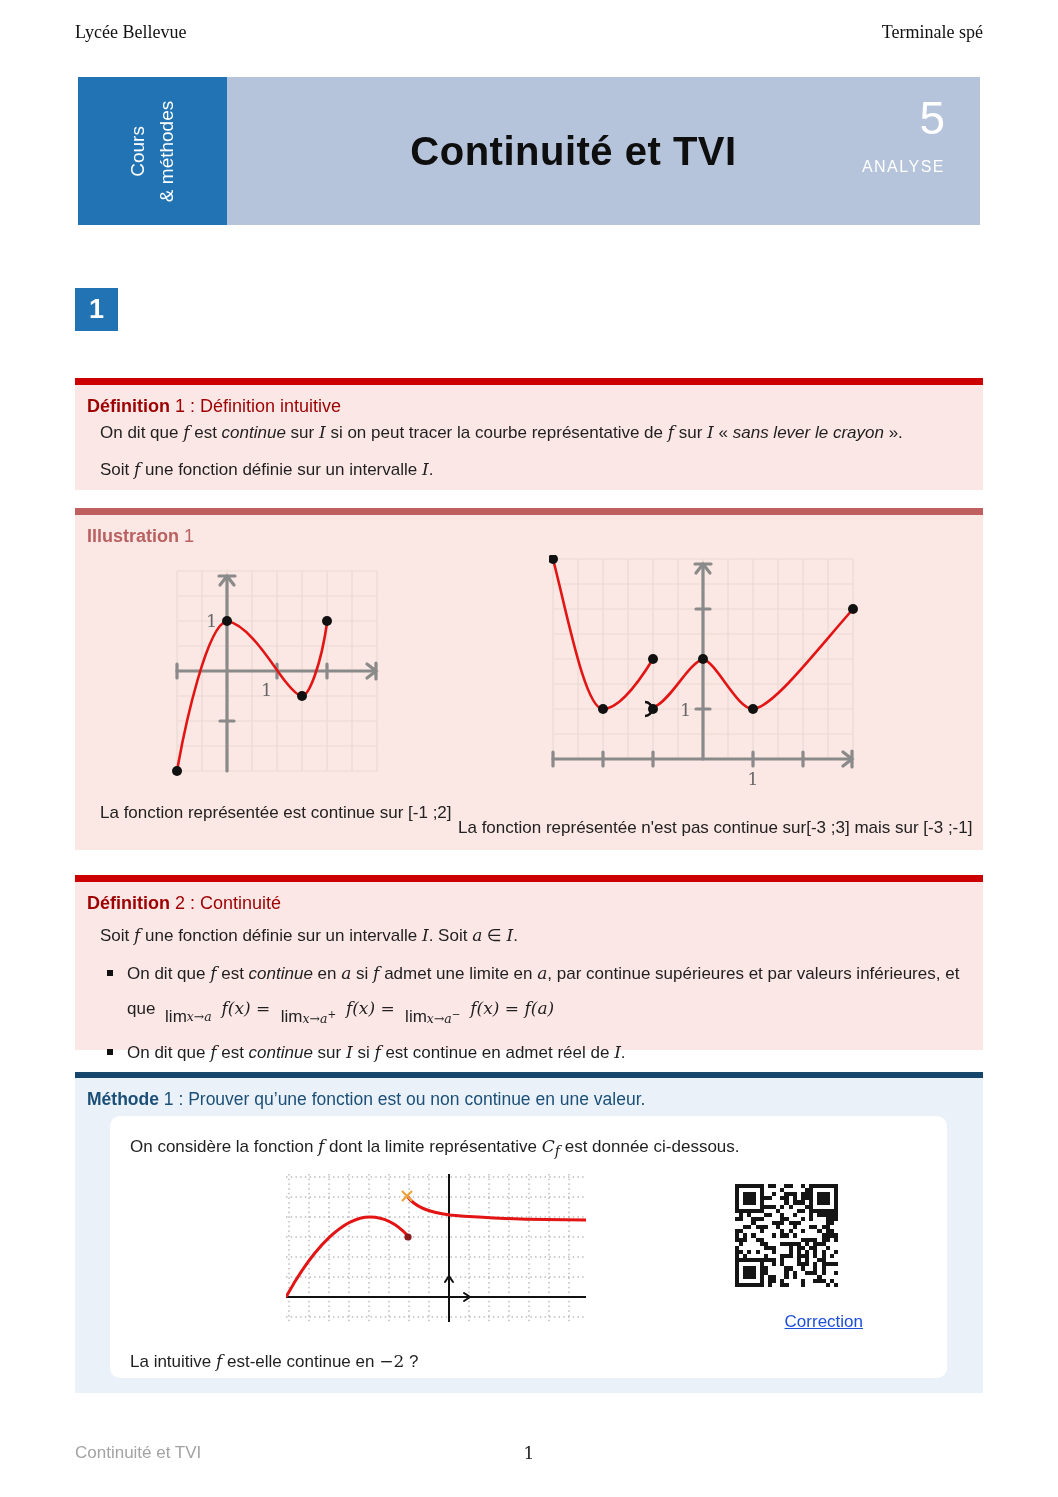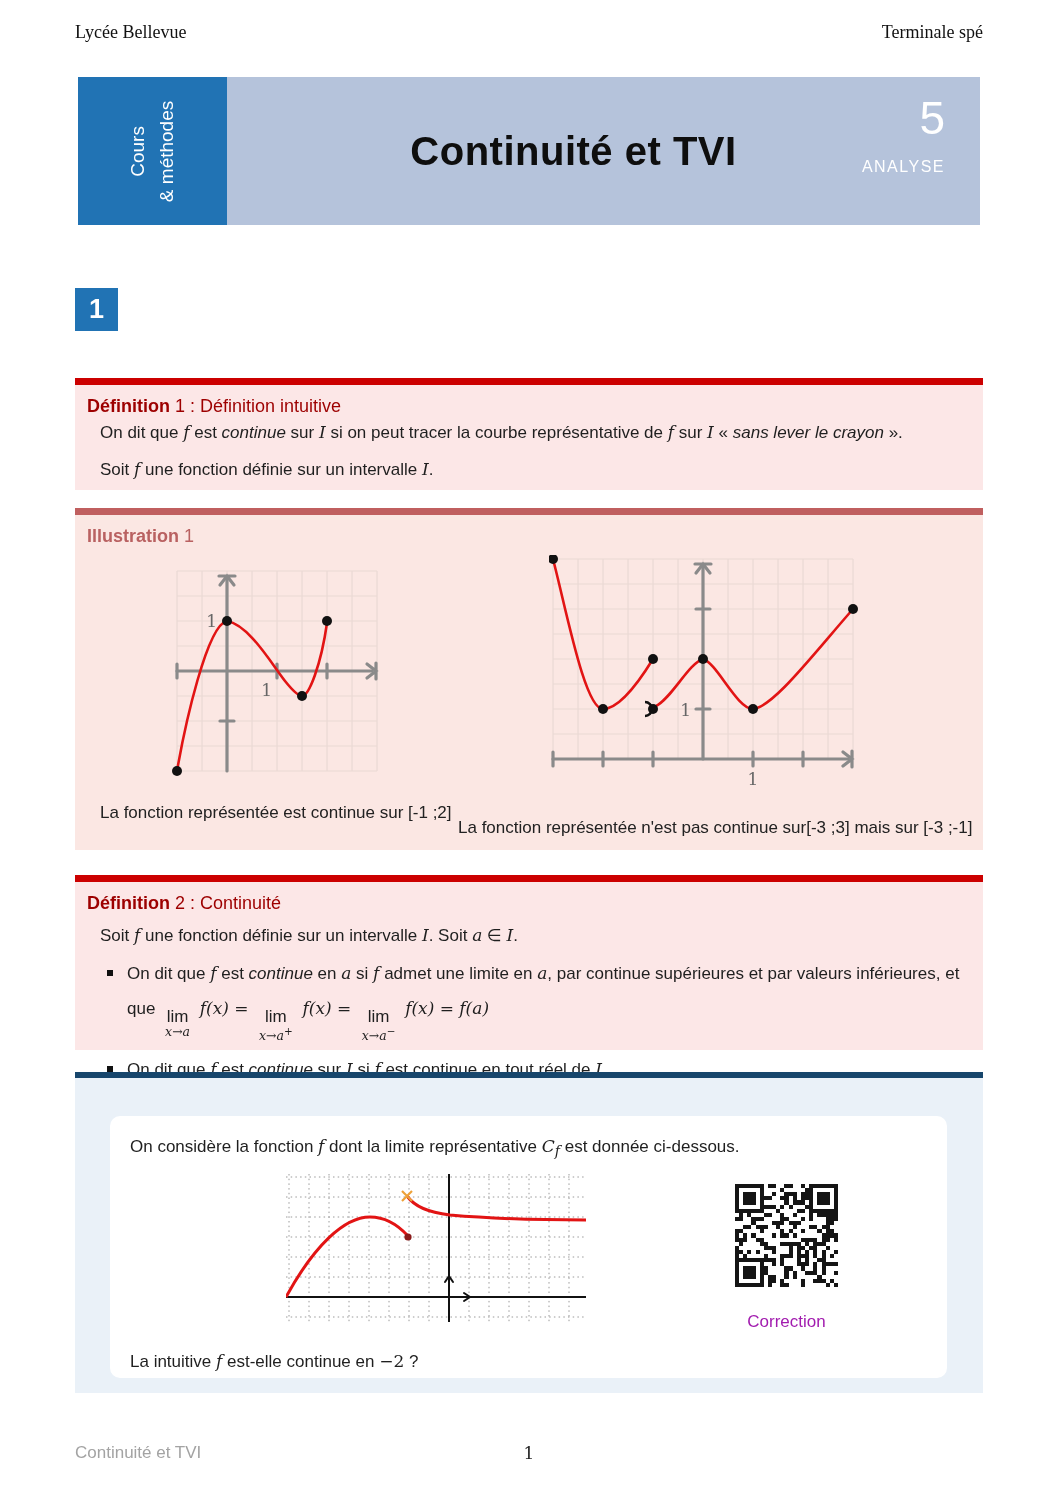--- a/index.html
+++ b/index.html
@@ -38,36 +38,36 @@
   .box-title{font-size:18px;padding:11px 0 0 12px;}
   .box-title b{font-weight:bold;}
   .box-text{font-size:17px;line-height:30px;padding-left:25px;padding-right:14px;}
   
   .m{font-family:"DejaVu Serif","Liberation Serif",serif;font-style:italic;}
   .it{font-style:italic;}
   
   .bullet-item{display:flex;margin-top:8px;padding-left:32px;padding-right:10px;}
   .bullet{width:6px;height:6px;background:#111;margin:11px 14px 0 0;flex:none;}
   .bullet-content{font-size:17px;line-height:28px;}
-  .lim{display:inline-flex;flex-direction:column;align-items:center;margin:8px 5px;transform:translateY(8px);line-height:1;}
+  .lim{display:inline-flex;flex-direction:row;align-items:center;margin:8px 5px;transform:translateY(8px);line-height:1;}
   .lim .s{font-size:12.5px;margin-top:1px;}
   .formula{margin-top:4px;margin-bottom:10px;}
   
   .g1{position:absolute;left:96px;top:50px;}
   .g2{position:absolute;left:474px;top:40px;}
   .cap1{position:absolute;left:25px;top:288px;font-size:17px;color:#222;}
   .cap2{position:absolute;left:383px;top:303px;font-size:17px;color:#222;}
   
   .inner-card{position:absolute;left:35px;top:38px;width:837px;height:262px;background:#fff;border-radius:10px;}
   .inner-intro{position:absolute;left:20px;top:20px;font-size:17px;}
   .g3{position:absolute;left:176px;top:58px;}
   .qr{position:absolute;left:625px;top:68px;width:103px;height:103px;display:grid;
       grid-template-rows:repeat(25,1fr);grid-template-columns:repeat(25,1fr);background:#fff;}
   .qr i{background:#151515;}
-  .qr-caption{position:absolute;left:600px;top:196px;width:153px;text-align:center;font-size:17px;color:#a21caf;}
+  .qr-caption{position:absolute;left:600px;top:196px;width:153px;text-align:right;font-size:17px;color:#1d4ed8;text-decoration:underline;}
   .question{position:absolute;left:20px;top:235px;font-size:17px;}
   
   .footer-title{position:absolute;left:75px;top:1443px;font-size:17px;color:#a3a3a3;}
   .footer-page{position:absolute;left:0;right:0;top:1443px;text-align:center;font-size:17px;color:#222;
                font-family:"DejaVu Serif","Liberation Serif",serif;}
   svg text{font-family:"DejaVu Serif","Liberation Serif",serif;}
 </style>
 </head>
 <body>
 
@@ -210,29 +210,32 @@
                 <span class="s m"><span>x→a</span><sup>−</sup></span>
               </span>
             <span class="m">f(x) = </span><span class="m">f(a)</span>
           </div>
         </div>
       </div>
 
       <div class="bullet-item" style="margin-top:2px;">
         <span class="bullet"></span>
         <div class="bullet-content">
-          <span>On dit que </span><span class="m">f</span><span> est </span><span class="it">continue</span><span> sur </span><span class="m">I</span><span> si </span><span class="m">f</span><span> est continue en tout réel de </span><span class="m">I</span><span>.</span>
+          <span>On dit que </span><span class="m">f</span><span> est </span><span class="it">continue</span><span> sur </span><span class="m">I</span><span> si </span><span class="m">f</span><span> est continue en admet réel de </span><span class="m">I</span><span>.</span>
         </div>
       </div>
     </div>
   </div>
 
   <div class="box blue" style="top:1072px;">
     <div class="bar" style="height:6px;"></div>
     <div class="box-body" style="height:315px;position:relative;">
+      <div class="box-title" style="font-size:17.5px;">
+        <b>Méthode</b><span> 1 : Prouver qu’une fonction est ou non continue en une valeur.</span>
+      </div>
 
       <div class="inner-card">
         <div class="inner-intro">
           <span>On considère la fonction </span><span class="m">f</span><span> dont la limite représentative </span><span class="m">C</span><sub class="m">f</sub><span> est donnée ci-dessous.</span>
         </div>
 
         <svg class="g3" width="302" height="150" viewBox="0 0 302 150">
           <g stroke="#9a9a9a" stroke-width="1" stroke-dasharray="1.5 3.2">
             <path d="M3 0V148 M23 0V148 M43 0V148 M63 0V148 M83 0V148 M103 0V148 M123 0V148 M143 0V148 M183 0V148 M203 0V148 M223 0V148 M243 0V148 M263 0V148 M283 0V148
                      M0 3H300 M0 23H300 M0 43H300 M0 63H300 M0 83H300 M0 103H300 M0 143H300" fill="none"></path>

